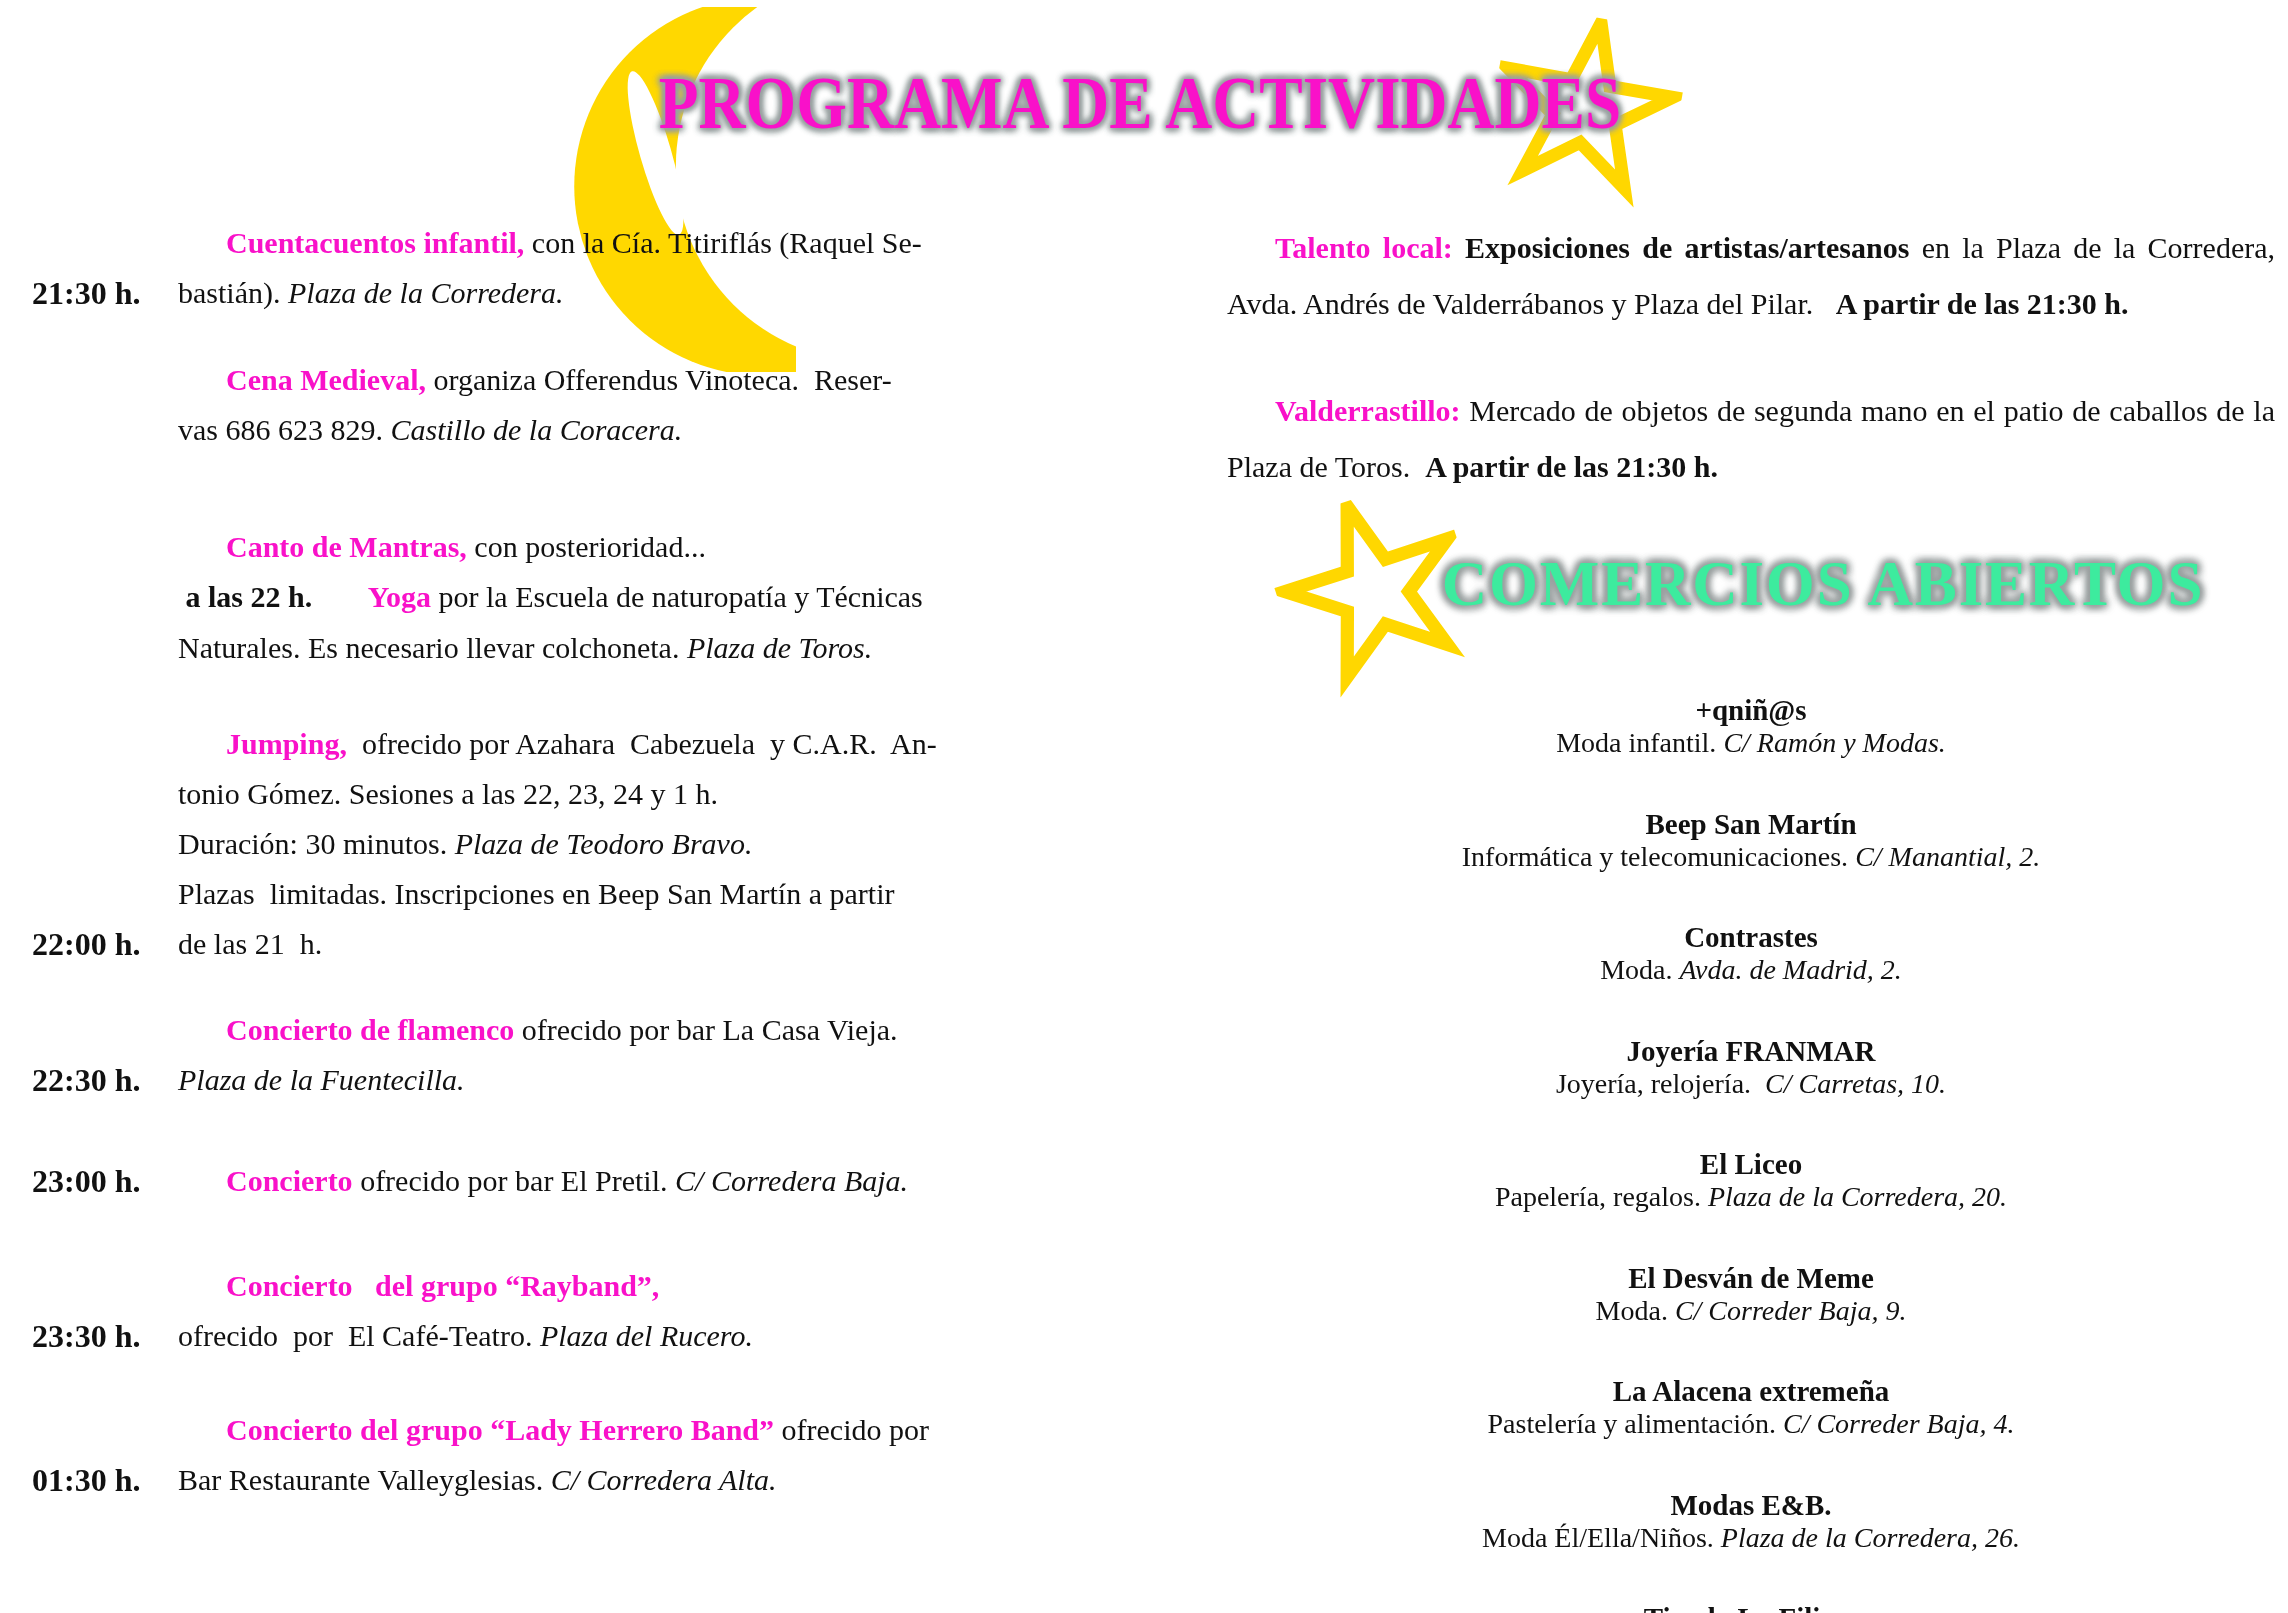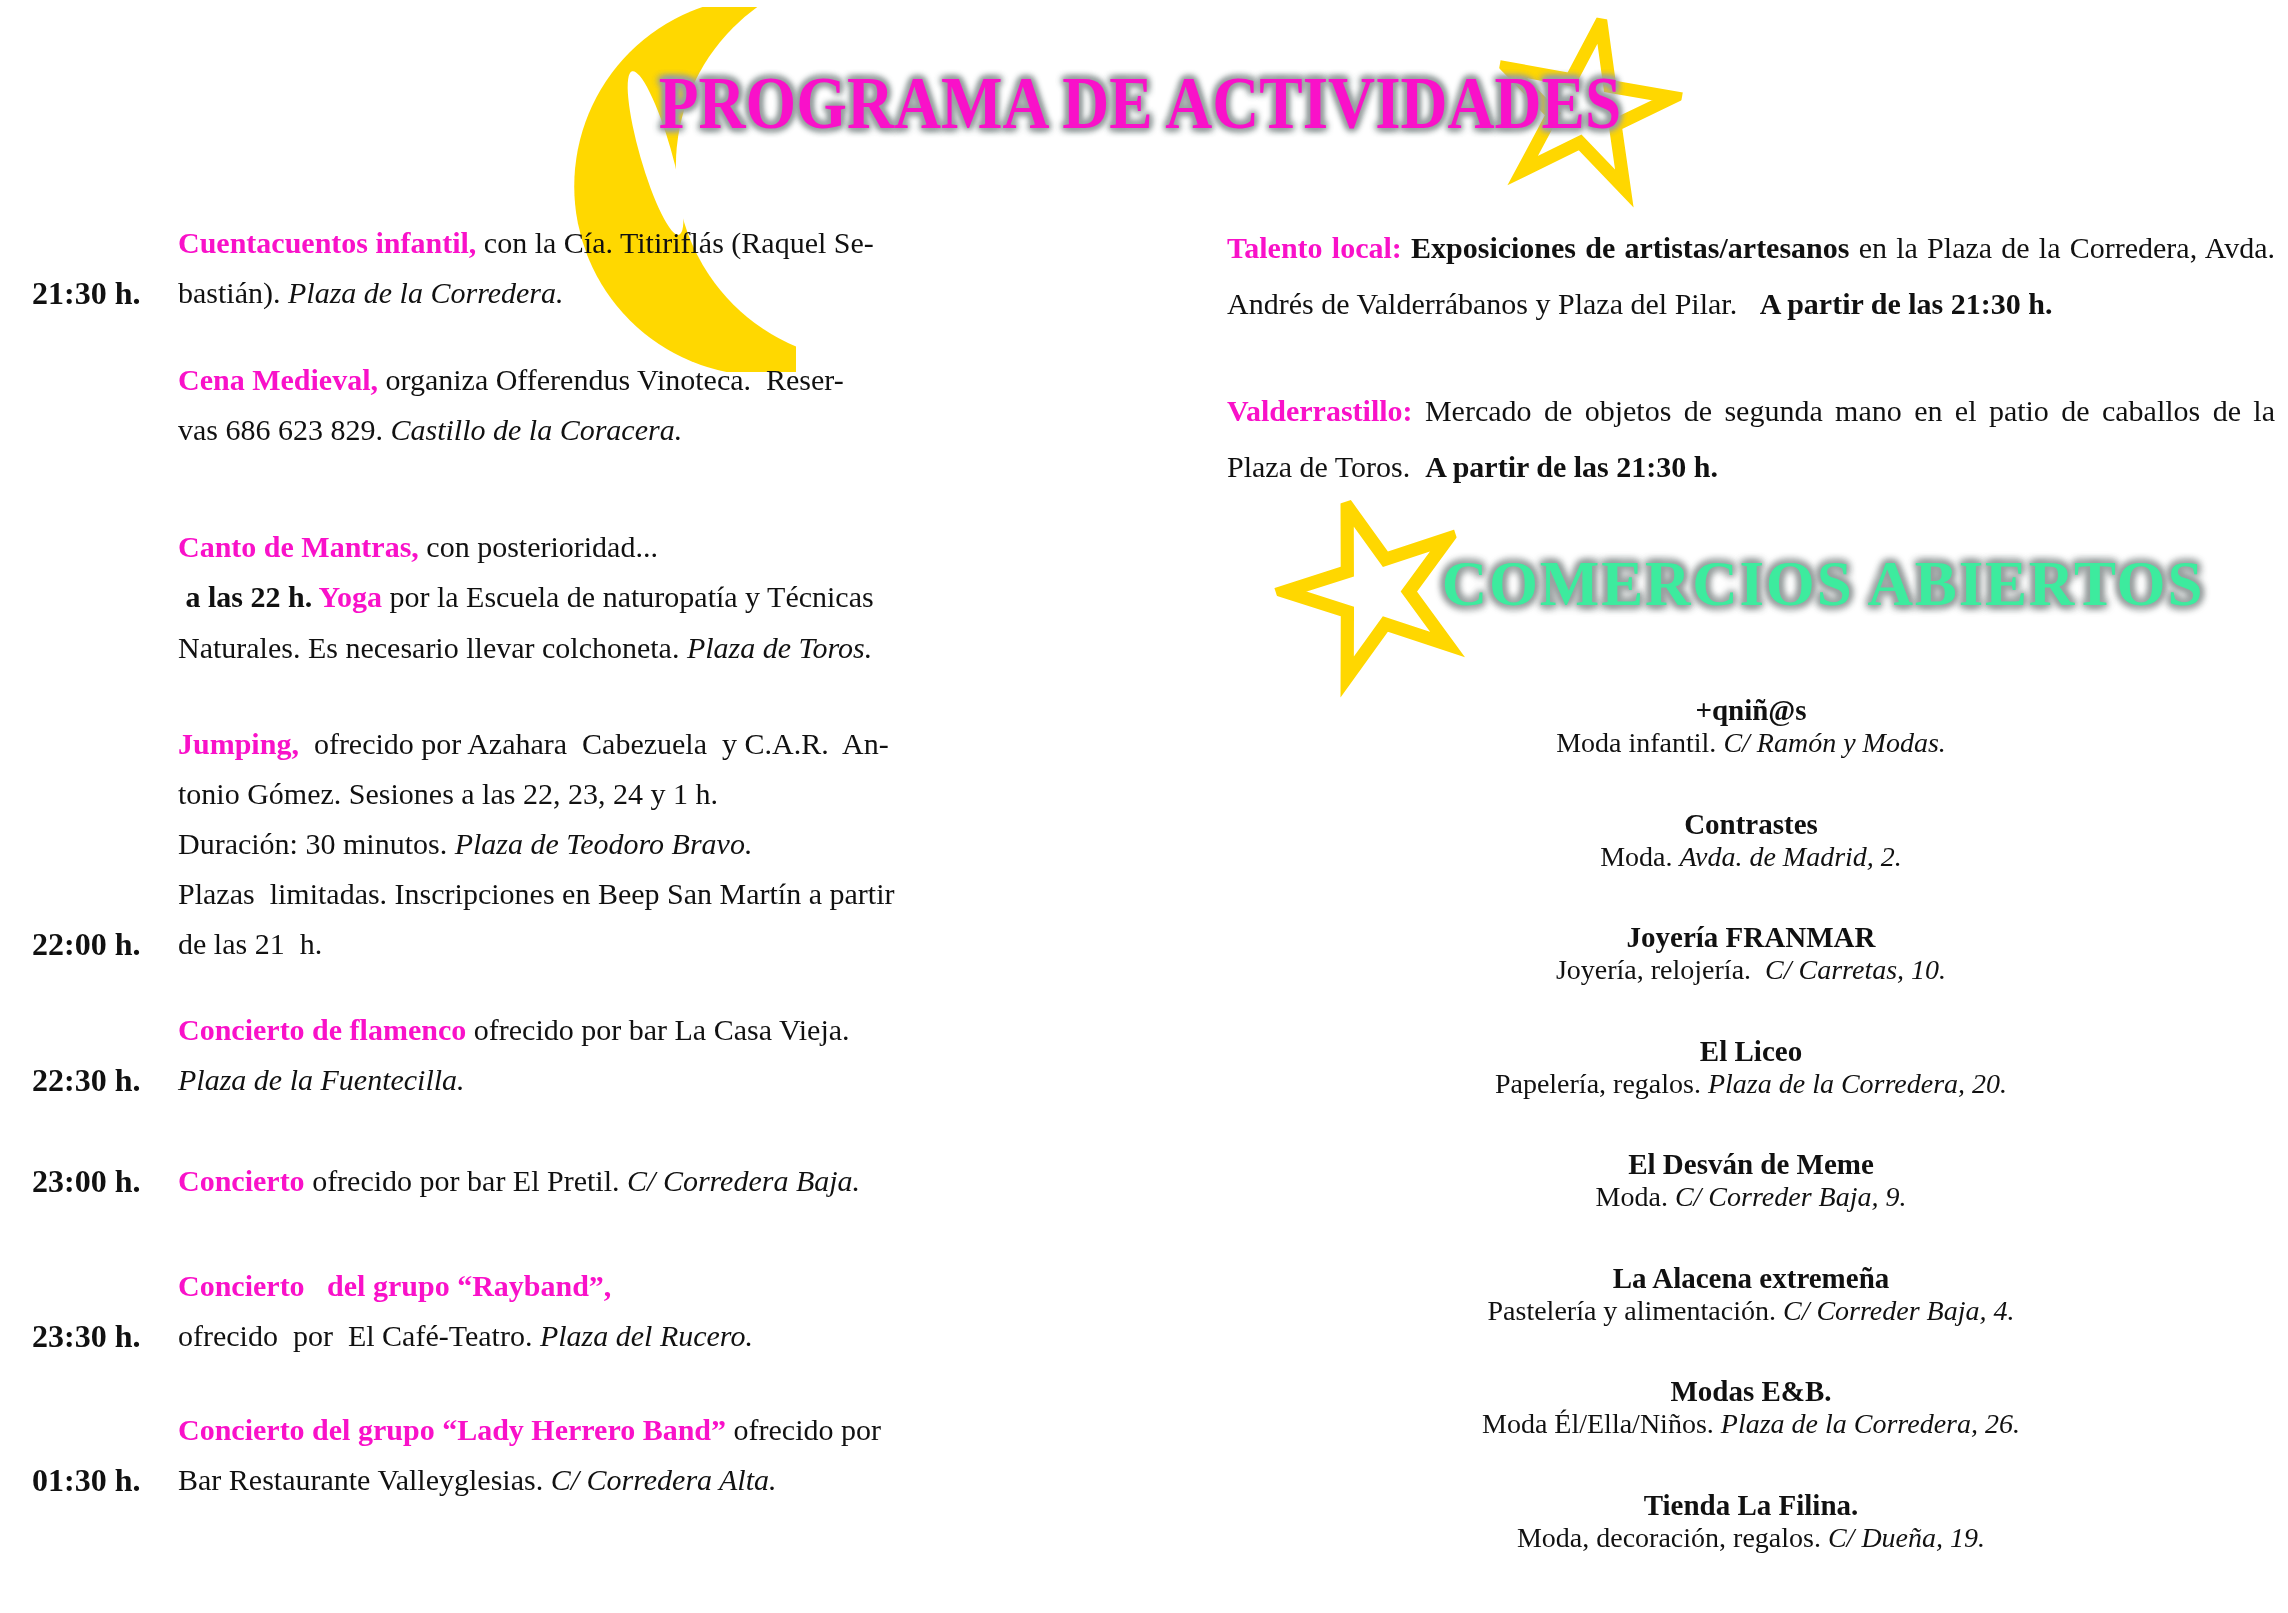--- a/index.html
+++ b/index.html
@@ -24,21 +24,21 @@
   .entry .time{flex:none;width:146px;font-size:32px;font-weight:bold;line-height:1.57;}
   .entry .body{flex:1;font-size:30px;line-height:1.67;white-space:pre-wrap;}
   
   .right-paragraphs{position:absolute;left:1227px;top:220px;width:1048px;z-index:1;}
   .rp{font-size:30px;line-height:1.85;text-align:justify;margin:0 0 52px 0;}
   .shops{position:absolute;left:1227px;top:646px;width:1048px;text-align:center;z-index:1;}
   .shop{margin:0 0 25px 0;}
   .shop .name{font-size:29px;font-weight:bold;line-height:1.12;margin-top:48px;}
   .shop .desc{font-size:28px;line-height:1.18;}
   
-  .r-t{color:var(--magenta);font-weight:bold;}
+  .r-t{color:var(--magenta);font-weight:bold;margin-left:48px;}
   .r-b{font-weight:bold;}
   .r-i{font-style:italic;}
   .r-n{}
   .addr{font-style:italic;}
 </style>
 </head>
 <body>
 
 <div class="page" style="--magenta: #f911c9; --green: #3deb9e;">
 
@@ -121,20 +121,24 @@
     </div>
 
   <div class="comercios-heading">COMERCIOS ABIERTOS</div>
 
   <div class="shops">
       <div class="shop">
         <div class="name">+qniñ@s</div>
         <div class="desc"><span>Moda infantil. </span><span class="addr">C/ Ramón y Modas.</span></div>
       </div>
       <div class="shop">
+        <div class="name">Beep San Martín</div>
+        <div class="desc"><span>Informática y telecomunicaciones. </span><span class="addr">C/ Manantial, 2.</span></div>
+      </div>
+      <div class="shop">
         <div class="name">Contrastes</div>
         <div class="desc"><span>Moda. </span><span class="addr">Avda. de Madrid, 2.</span></div>
       </div>
       <div class="shop">
         <div class="name">Joyería FRANMAR</div>
         <div class="desc"><span>Joyería, relojería.&nbsp; </span><span class="addr">C/ Carretas, 10.</span></div>
       </div>
       <div class="shop">
         <div class="name">El Liceo</div>
         <div class="desc"><span>Papelería, regalos. </span><span class="addr">Plaza de la Corredera, 20.</span></div>

